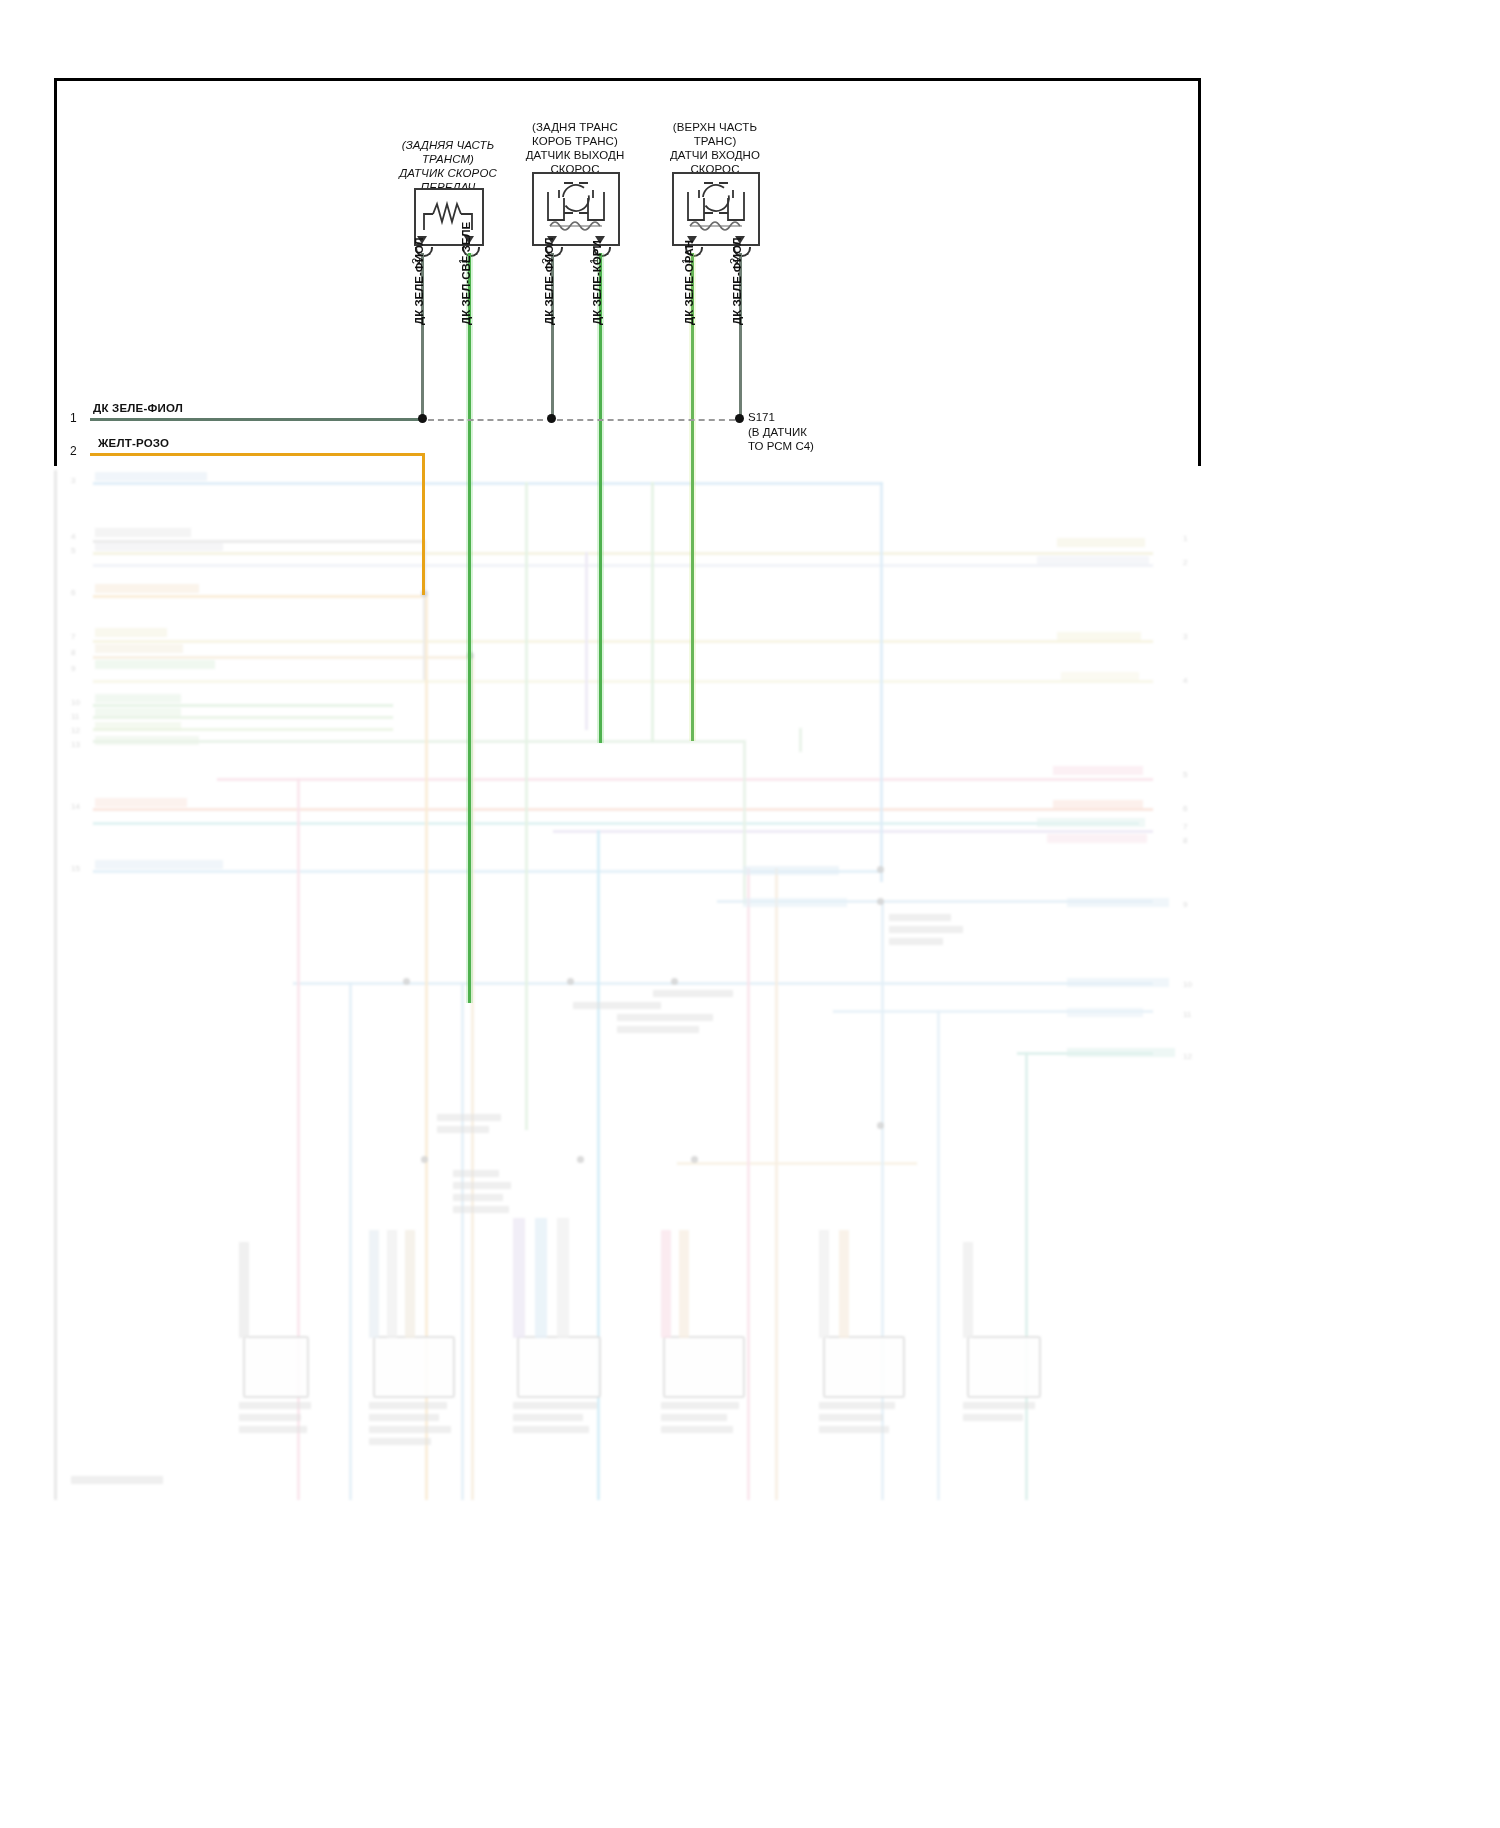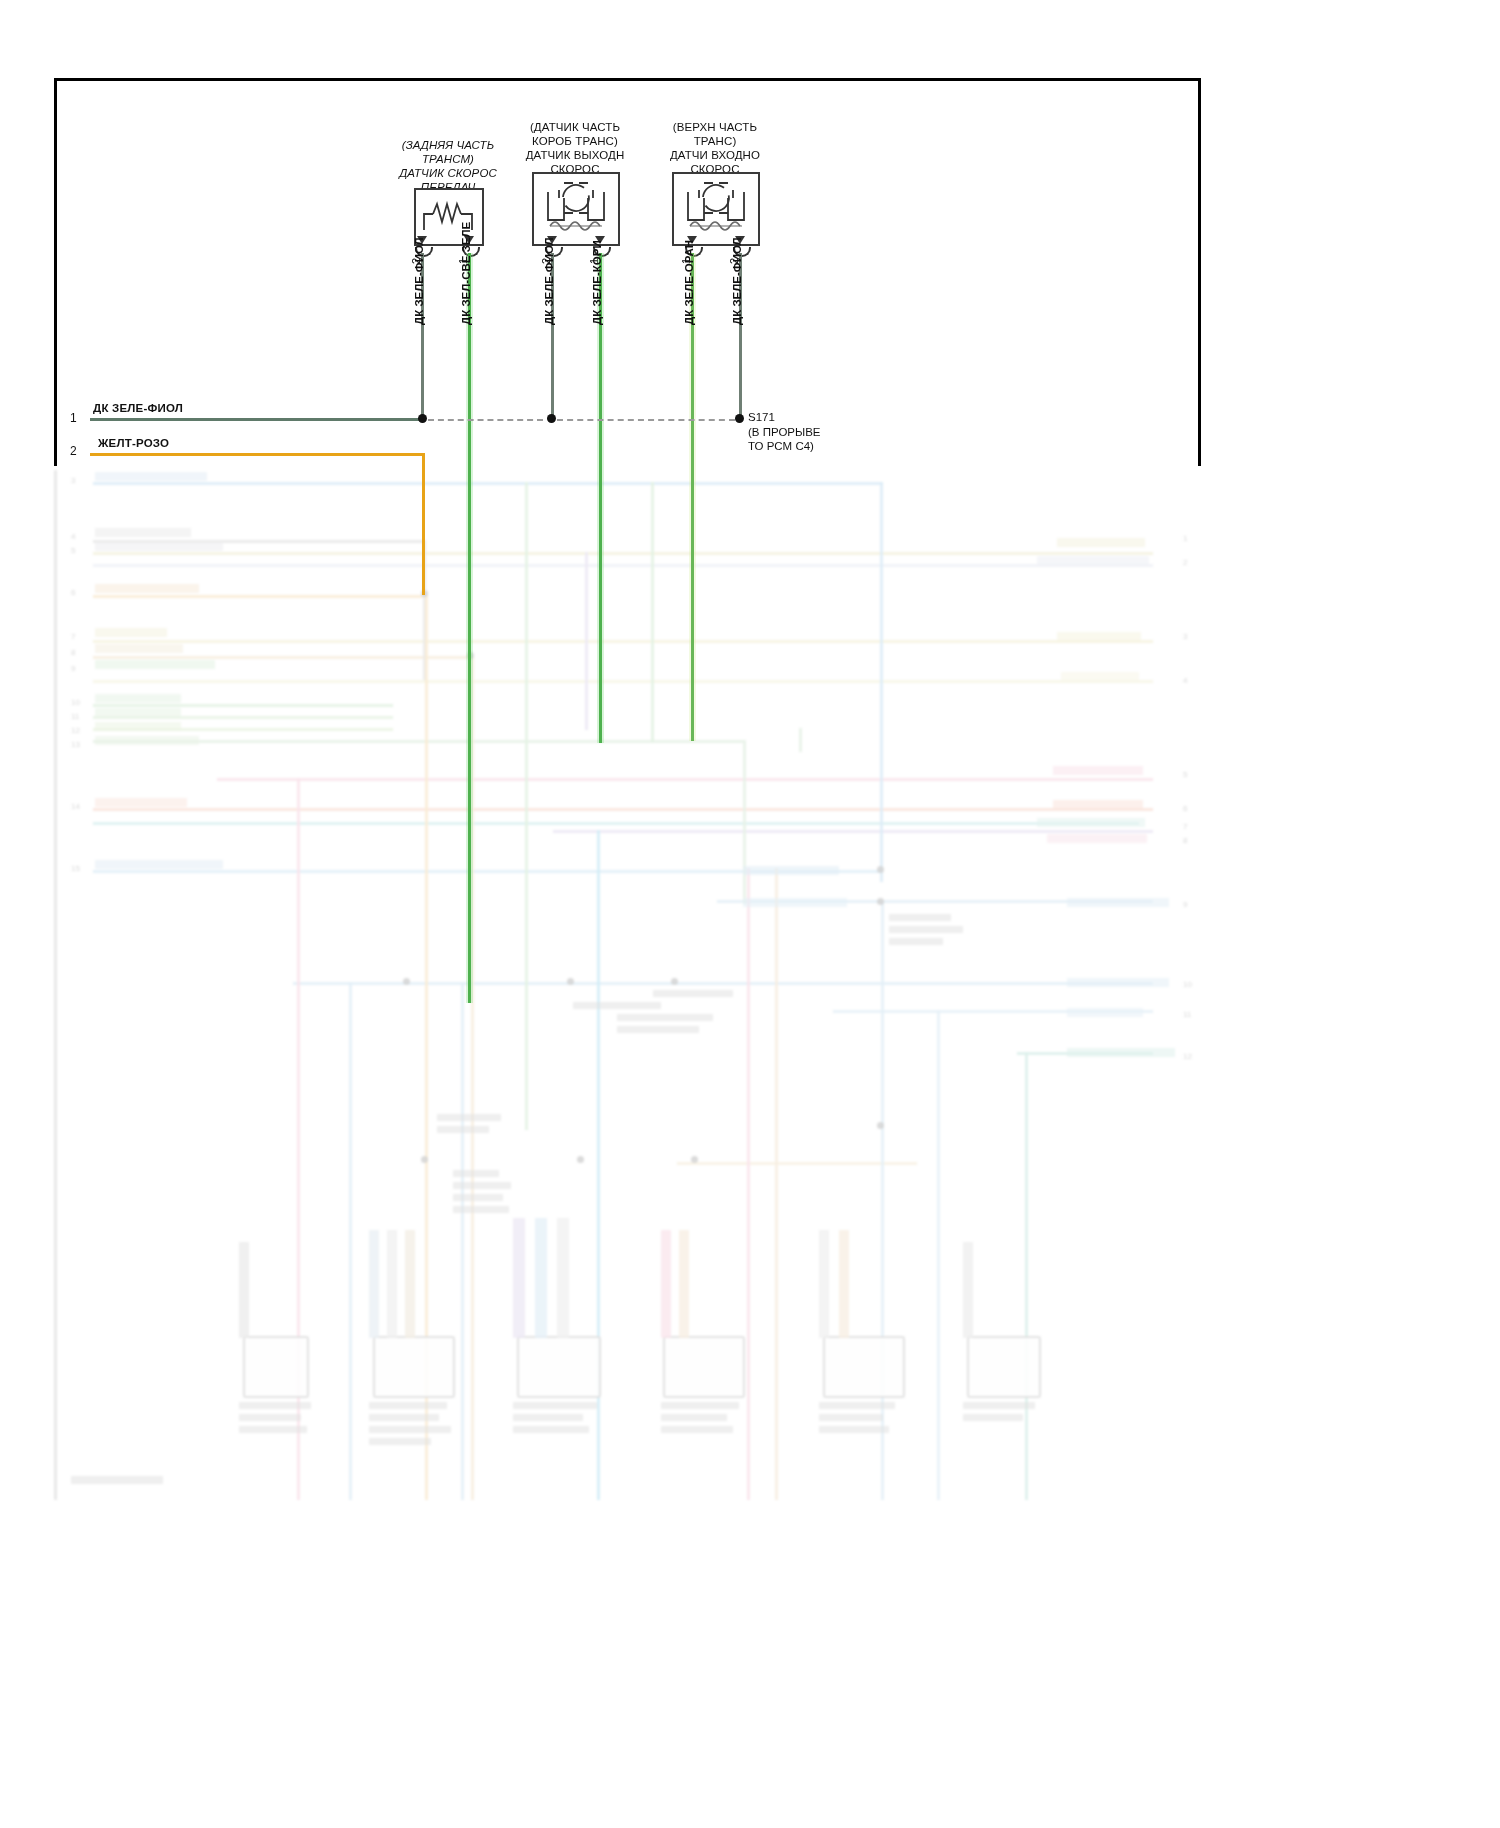--- a/index.html
+++ b/index.html
@@ -259,21 +259,21 @@
   <div class="pinnum" style="left:410px;top:264px;">2</div>
   <div class="pinnum" style="left:457px;top:264px;">1</div>
 
   <div class="wire gry" style="left:421px;top:253px;height:166px;"></div>
   <div class="wire grn" style="left:468px;top:253px;height:750px;"></div>
   <div class="wire-hl" style="left:466px;top:253px;height:750px;background:#7fd97f;"></div>
 
   <div class="wirelabel" style="left:413px;top:325px;">ДК ЗЕЛЕ-ФИОЛ</div>
   <div class="wirelabel" style="left:460px;top:325px;">ДК ЗЕЛ-СВЕ ЗЕЛЕ</div>
 
-  <div class="comp-title" style="left:505px;top:120px;width:140px;">(ДАТЧИК ЧАСТЬ
+  <div class="comp-title" style="left:505px;top:120px;width:140px;">(ЗАДНЯ ТРАНС
 КОРОБ ТРАНС)
 ДАТЧИК ВЫХОДН
 СКОРОС</div>
 
   <div class="sensorbox" style="left:532px;top:172px;width:88px;height:74px;">
     <svg width="84" height="70" viewBox="0 0 84 70">
       <circle cx="42" cy="24" r="13" fill="none" stroke="#333" stroke-width="1.8" stroke-dasharray="28 9" transform="rotate(20 42 24)"></circle>
       <path d="M30 9 h9 M45 9 h9 M25 16 v8 M59 16 v8 M30 39 h9 M45 39 h9" fill="none" stroke="#333" stroke-width="1.8"></path>
       <polyline points="14,18 14,46 30,46 30,24" fill="none" stroke="#333" stroke-width="1.8"></polyline>
       <polyline points="70,18 70,46 54,46 54,24" fill="none" stroke="#333" stroke-width="1.8"></polyline>
@@ -330,21 +330,21 @@
   <div class="sidelabel" style="left:93px;top:402px;">ДК ЗЕЛЕ-ФИОЛ</div>
   <div class="hline" style="left:90px;top:418px;width:334px;background:#5f7a6a;"></div>
 
   <div class="node" style="left:418px;top:414px;"></div>
   <div class="dashline" style="left:428px;top:419px;width:115px;"></div>
   <div class="node" style="left:547px;top:414px;"></div>
   <div class="dashline" style="left:557px;top:419px;width:178px;"></div>
   <div class="node" style="left:735px;top:414px;"></div>
 
   <div class="splice" style="left:748px;top:410px;">S171</div>
-  <div class="splice" style="left:748px;top:425px;">(В ПРОРЫВЕ
+  <div class="splice" style="left:748px;top:425px;">(В ДАТЧИК
 ТО PCM C4)</div>
 
   <div class="sidenum" style="left:70px;top:444px;">2</div>
   <div class="sidelabel" style="left:98px;top:437px;">ЖЕЛТ-РОЗО</div>
   <div class="hline" style="left:90px;top:453px;width:334px;background:#e8a317;"></div>
   <div style="position:absolute;left:422px;top:453px;width:2.6px;height:142px;background:#e8a317;"></div>
 
 </div>
 
 </body></html>

